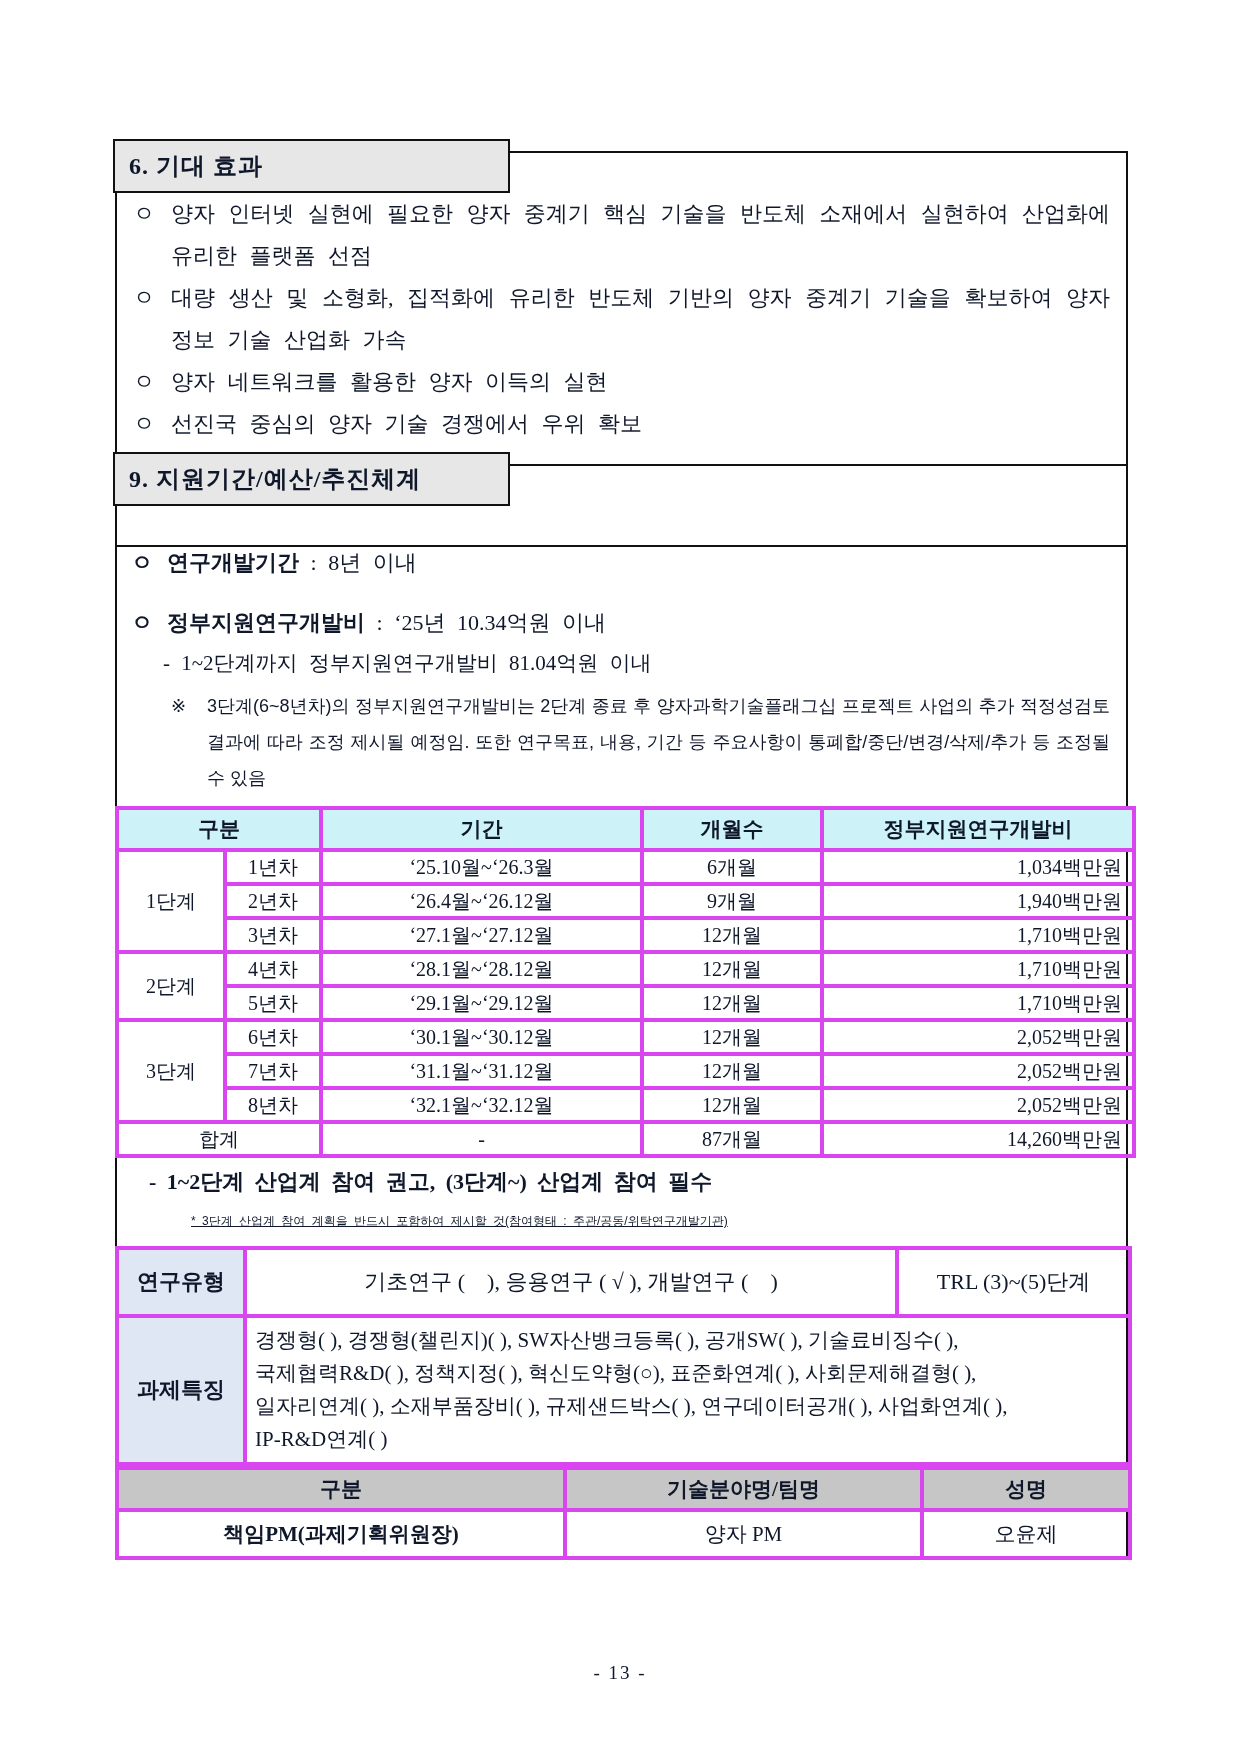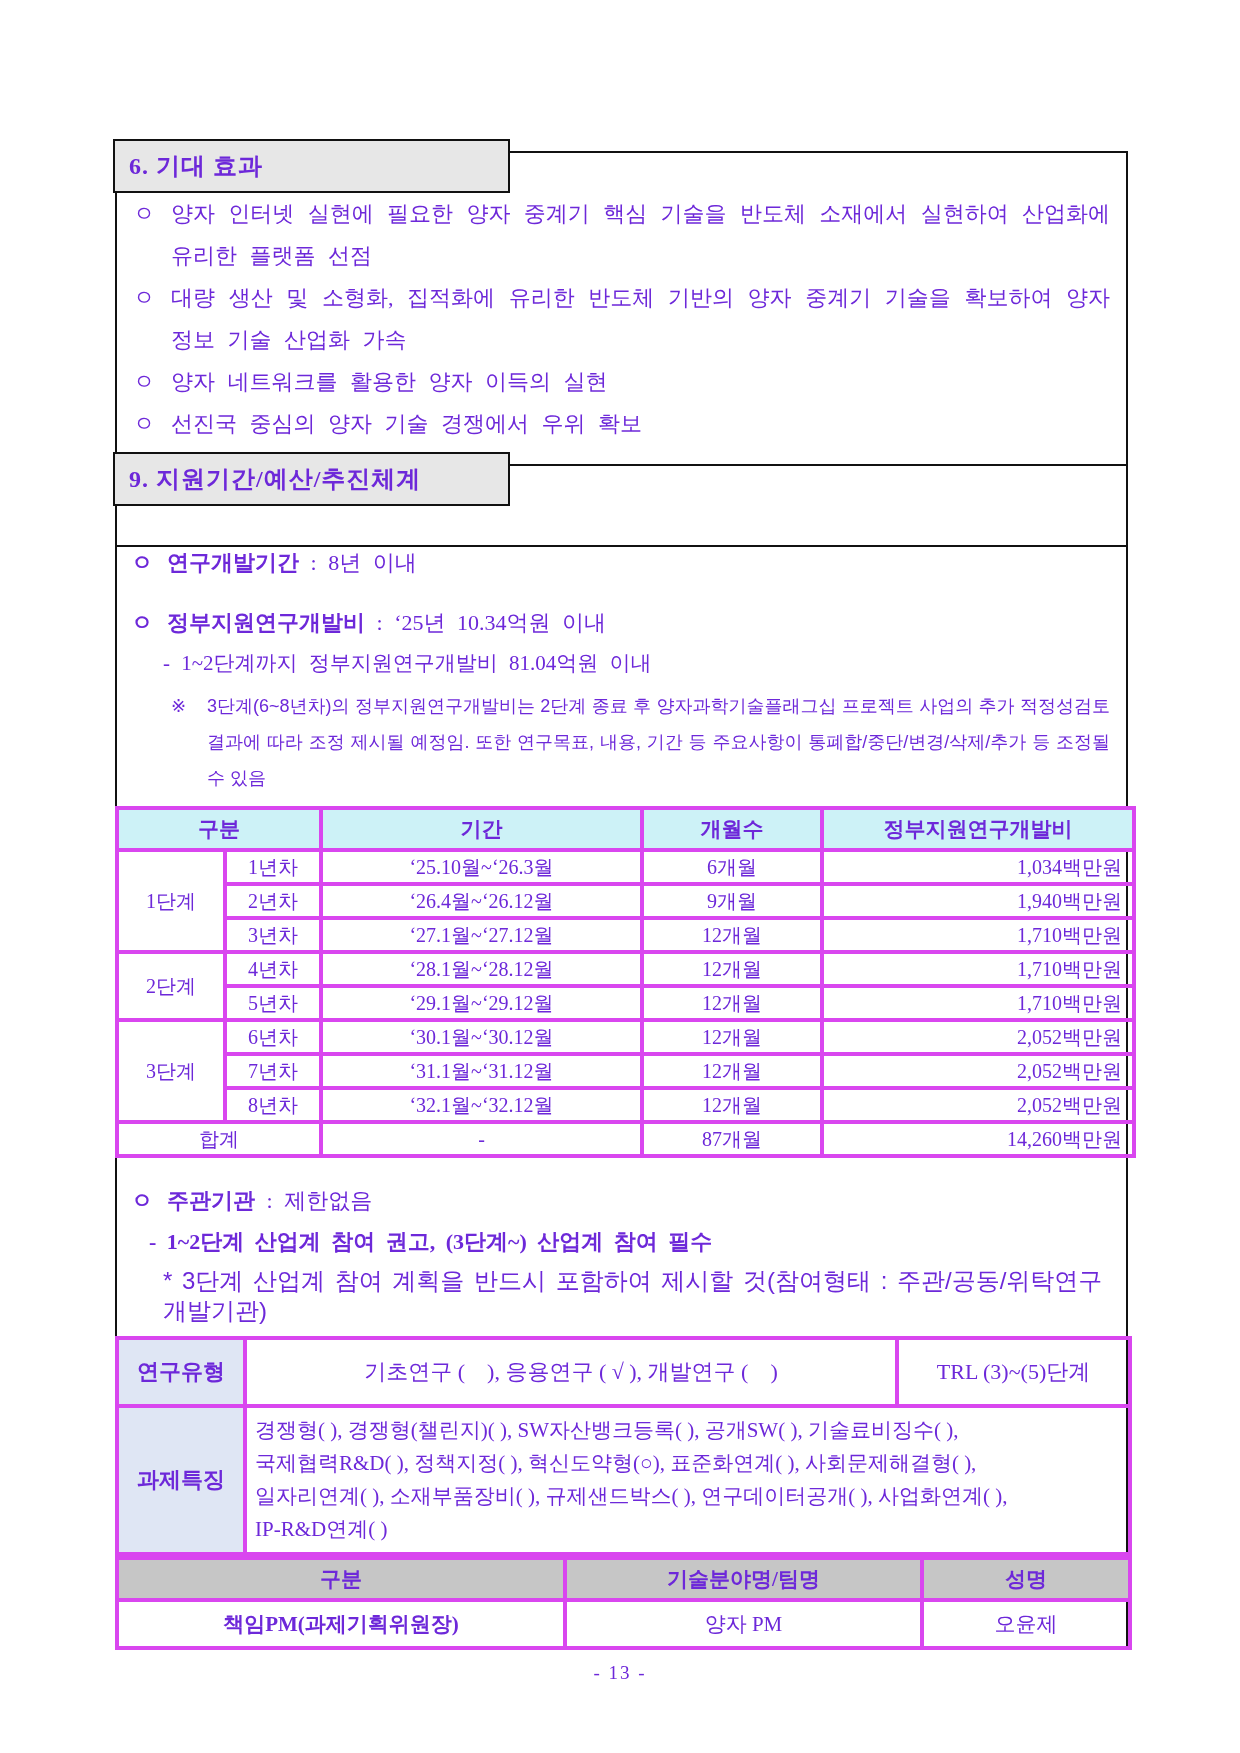--- a/index.html
+++ b/index.html
@@ -1,18 +1,18 @@
 <!DOCTYPE html>
 <html lang="ko"><head>
 <meta charset="utf-8">
 <style>
   html,body{margin:0;padding:0;background:#ffffff;}
   .page{
     position:relative;width:1240px;height:1753px;background:#fff;
-    font-family:"Liberation Serif","DejaVu Serif",serif;color:#6d28d9;
+    font-family:"Liberation Serif","DejaVu Serif",serif;color:#0f172a;
   }
   
   .sec-header{
     position:absolute;left:113px;width:379px;height:50px;
     background:#e7e7e7;border:2px solid #111;z-index:2;
     display:flex;align-items:center;padding-left:14px;
     font-size:24px;font-weight:bold;letter-spacing:1px;
   }
   .sec6-header{top:139px;}
   .sec7-header{top:452px;}
@@ -42,23 +42,23 @@
   }
   .note .nmark{flex:0 0 24px;}
   .note .ntext{flex:1;text-align:justify;}
   .footnote{
     margin-top:12px;font-family:"Liberation Sans","DejaVu Sans",sans-serif;
     font-size:19px;line-height:30px;word-spacing:3px;
   }
   .item-org{margin-top:26px;}
   .sub-bold{margin-top:8px;margin-left:18px;font-size:22px;line-height:32px;font-weight:bold;word-spacing:5px;}
   .star-note{
-    margin-top:8px;margin-left:32px;
+    margin-top:8px;margin-left:60px;
     font-family:"Liberation Sans","DejaVu Sans",sans-serif;
-    font-size:24px;line-height:30px;word-spacing:3px;
+    font-size:12px;line-height:30px;word-spacing:3px;text-decoration:underline;
   }
   
   table{border-collapse:collapse;margin-left:-2px;width:calc(100% + 4px);table-layout:fixed;}
   td,th{border:4px solid #d946ef;overflow:hidden;}
   table{border:2px solid #111;}
   
   .budget{margin-top:10px;font-size:20px;}
   .budget th{background:#cdf2f7;height:36px;font-size:21px;font-weight:bold;border-bottom:2px solid #111;}
   .budget td{height:28px;text-align:center;}
   .budget .money{text-align:right;padding-right:10px;}
@@ -203,23 +203,20 @@
         <td colspan="2">합계</td>
         <td>-</td>
         <td>87개월</td>
         <td class="money">14,260백만원</td>
       </tr>
     </tbody>
       </table>
 
     <div class="pad">
 
-      <div class="line item-org">
-        <span class="marker">ㅇ</span><span class="lab">주관기관</span><span> : </span><span>제한없음</span>
-      </div>
       <div class="sub-bold">- 1~2단계 산업계 참여 권고, (3단계~) 산업계 참여 필수</div>
       <div class="star-note">* 3단계 산업계 참여 계획을 반드시 포함하여 제시할 것(참여형태 : 주관/공동/위탁연구개발기관)</div>
     </div>
 
     <table class="typetbl">
       <colgroup>
           <col style="width:128px">
           <col style="width:652px">
           <col style="width:233px">
         </colgroup>

